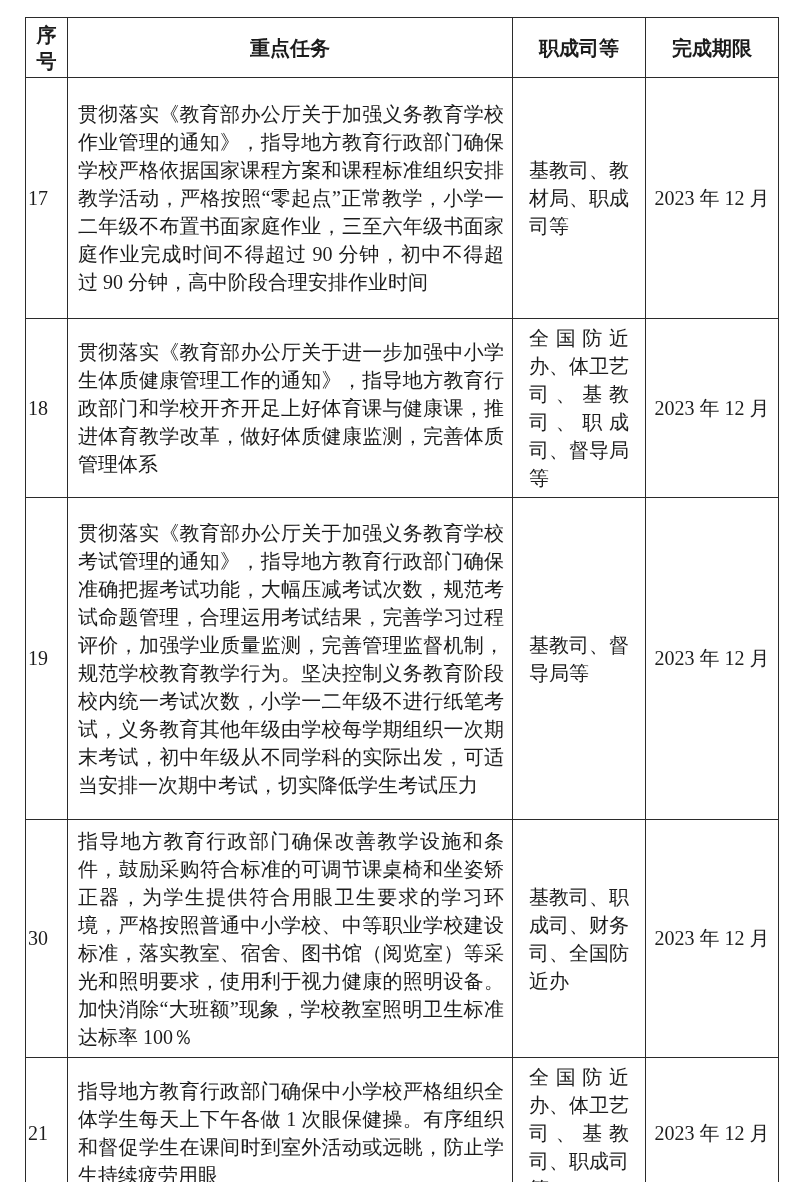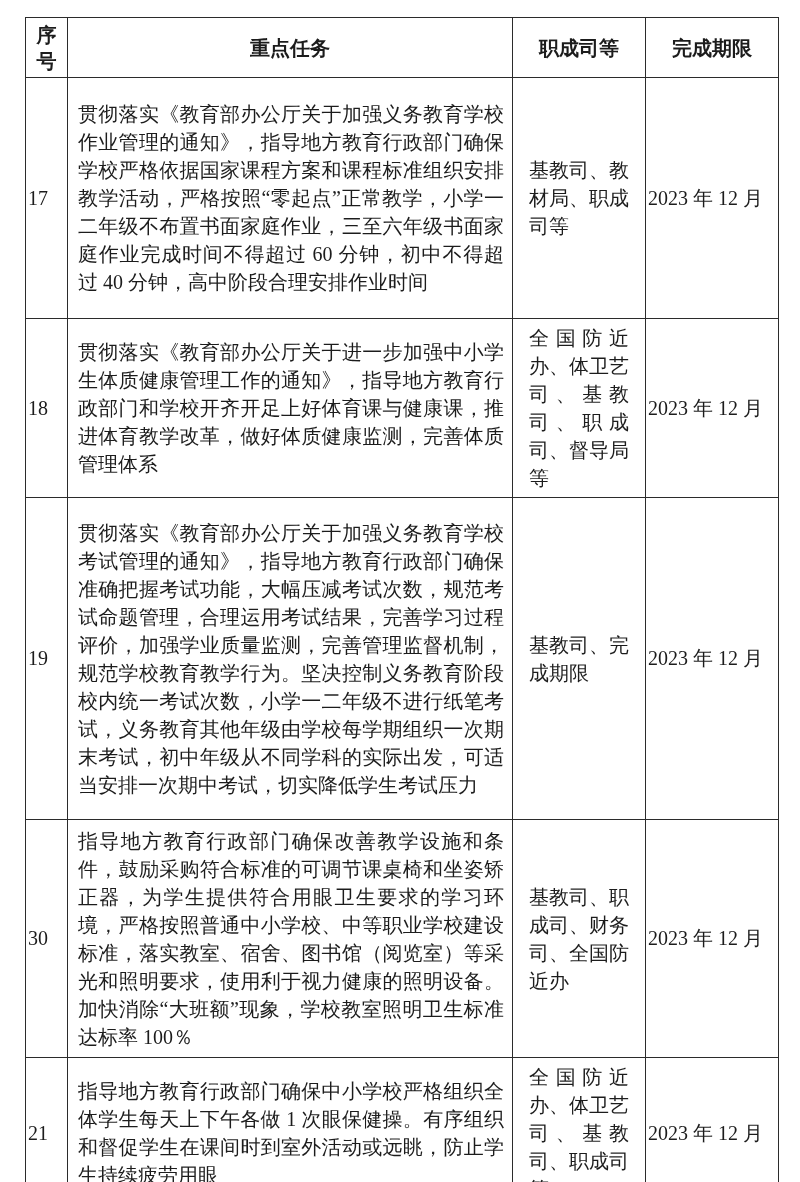--- a/index.html
+++ b/index.html
@@ -51,21 +51,21 @@
     text-align: justify;
     line-height: 28px;
     padding: 5px 8px 5px 10px;
   }
   td.dept {
     text-align: justify;
     line-height: 28px;
     padding: 5px 16px;
   }
   td.date {
-    text-align: left;
+    text-align: center;
     white-space: nowrap;
     padding: 2px;
   }
   tr.r17 { height: 241px; }
   tr.r18 { height: 148px; }
   tr.r19 { height: 322px; }
   tr.r20 { height: 238px; }
   tr.r21 { height: 130px; }
 </style>
 </head>
@@ -83,34 +83,34 @@
       <tr>
         <th>序号</th>
         <th>重点任务</th>
         <th>职成司等</th>
         <th>完成期限</th>
       </tr>
     </thead>
     <tbody>
       <tr class="r17">
         <td class="no">17</td>
-        <td class="task">贯彻落实《教育部办公厅关于加强义务教育学校作业管理的通知》，指导地方教育行政部门确保学校严格依据国家课程方案和课程标准组织安排教学活动，严格按照“零起点”正常教学，小学一二年级不布置书面家庭作业，三至六年级书面家庭作业完成时间不得超过 60 分钟，初中不得超过 40 分钟，高中阶段合理安排作业时间</td>
+        <td class="task">贯彻落实《教育部办公厅关于加强义务教育学校作业管理的通知》，指导地方教育行政部门确保学校严格依据国家课程方案和课程标准组织安排教学活动，严格按照“零起点”正常教学，小学一二年级不布置书面家庭作业，三至六年级书面家庭作业完成时间不得超过 90 分钟，初中不得超过 90 分钟，高中阶段合理安排作业时间</td>
         <td class="dept">基教司、教材局、职成司等</td>
         <td class="date">2023 年 12 月</td>
       </tr>
       <tr class="r18">
         <td class="no">18</td>
         <td class="task">贯彻落实《教育部办公厅关于进一步加强中小学生体质健康管理工作的通知》，指导地方教育行政部门和学校开齐开足上好体育课与健康课，推进体育教学改革，做好体质健康监测，完善体质管理体系</td>
         <td class="dept">全国防近办、体卫艺司、基教司、职成司、督导局等</td>
         <td class="date">2023 年 12 月</td>
       </tr>
       <tr class="r19">
         <td class="no">19</td>
         <td class="task">贯彻落实《教育部办公厅关于加强义务教育学校考试管理的通知》，指导地方教育行政部门确保准确把握考试功能，大幅压减考试次数，规范考试命题管理，合理运用考试结果，完善学习过程评价，加强学业质量监测，完善管理监督机制，规范学校教育教学行为。坚决控制义务教育阶段校内统一考试次数，小学一二年级不进行纸笔考试，义务教育其他年级由学校每学期组织一次期末考试，初中年级从不同学科的实际出发，可适当安排一次期中考试，切实降低学生考试压力</td>
-        <td class="dept">基教司、完成期限</td>
+        <td class="dept">基教司、督导局等</td>
         <td class="date">2023 年 12 月</td>
       </tr>
       <tr class="r20">
         <td class="no">30</td>
         <td class="task">指导地方教育行政部门确保改善教学设施和条件，鼓励采购符合标准的可调节课桌椅和坐姿矫正器，为学生提供符合用眼卫生要求的学习环境，严格按照普通中小学校、中等职业学校建设标准，落实教室、宿舍、图书馆（阅览室）等采光和照明要求，使用利于视力健康的照明设备。加快消除“大班额”现象，学校教室照明卫生标准达标率 100％</td>
         <td class="dept">基教司、职成司、财务司、全国防近办</td>
         <td class="date">2023 年 12 月</td>
       </tr>
       <tr class="r21">
         <td class="no">21</td>

